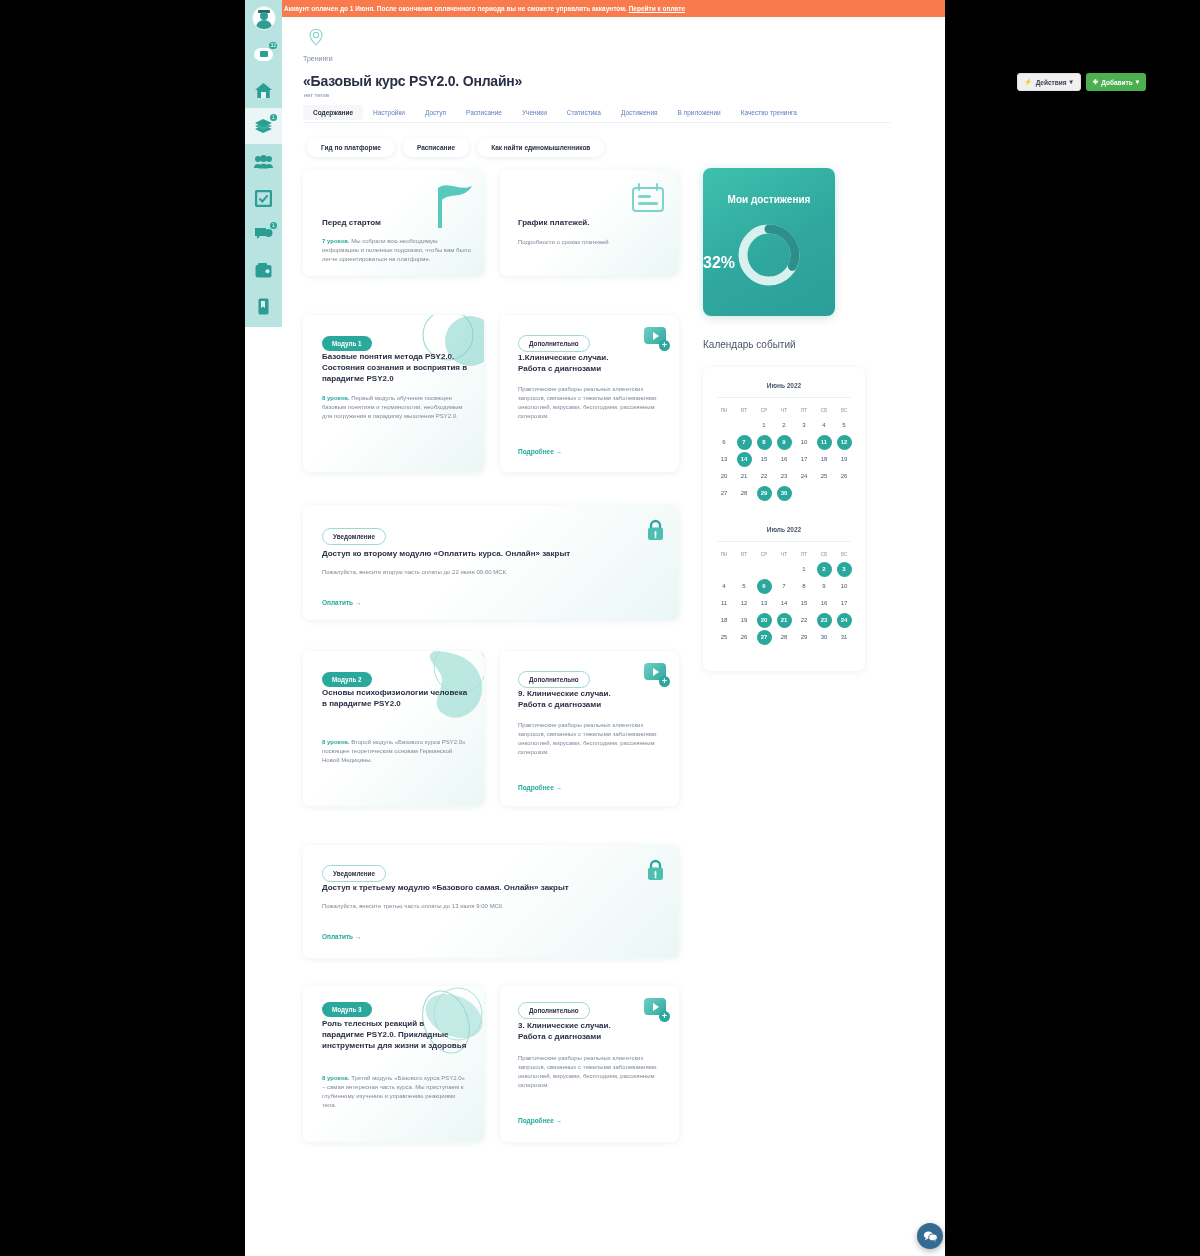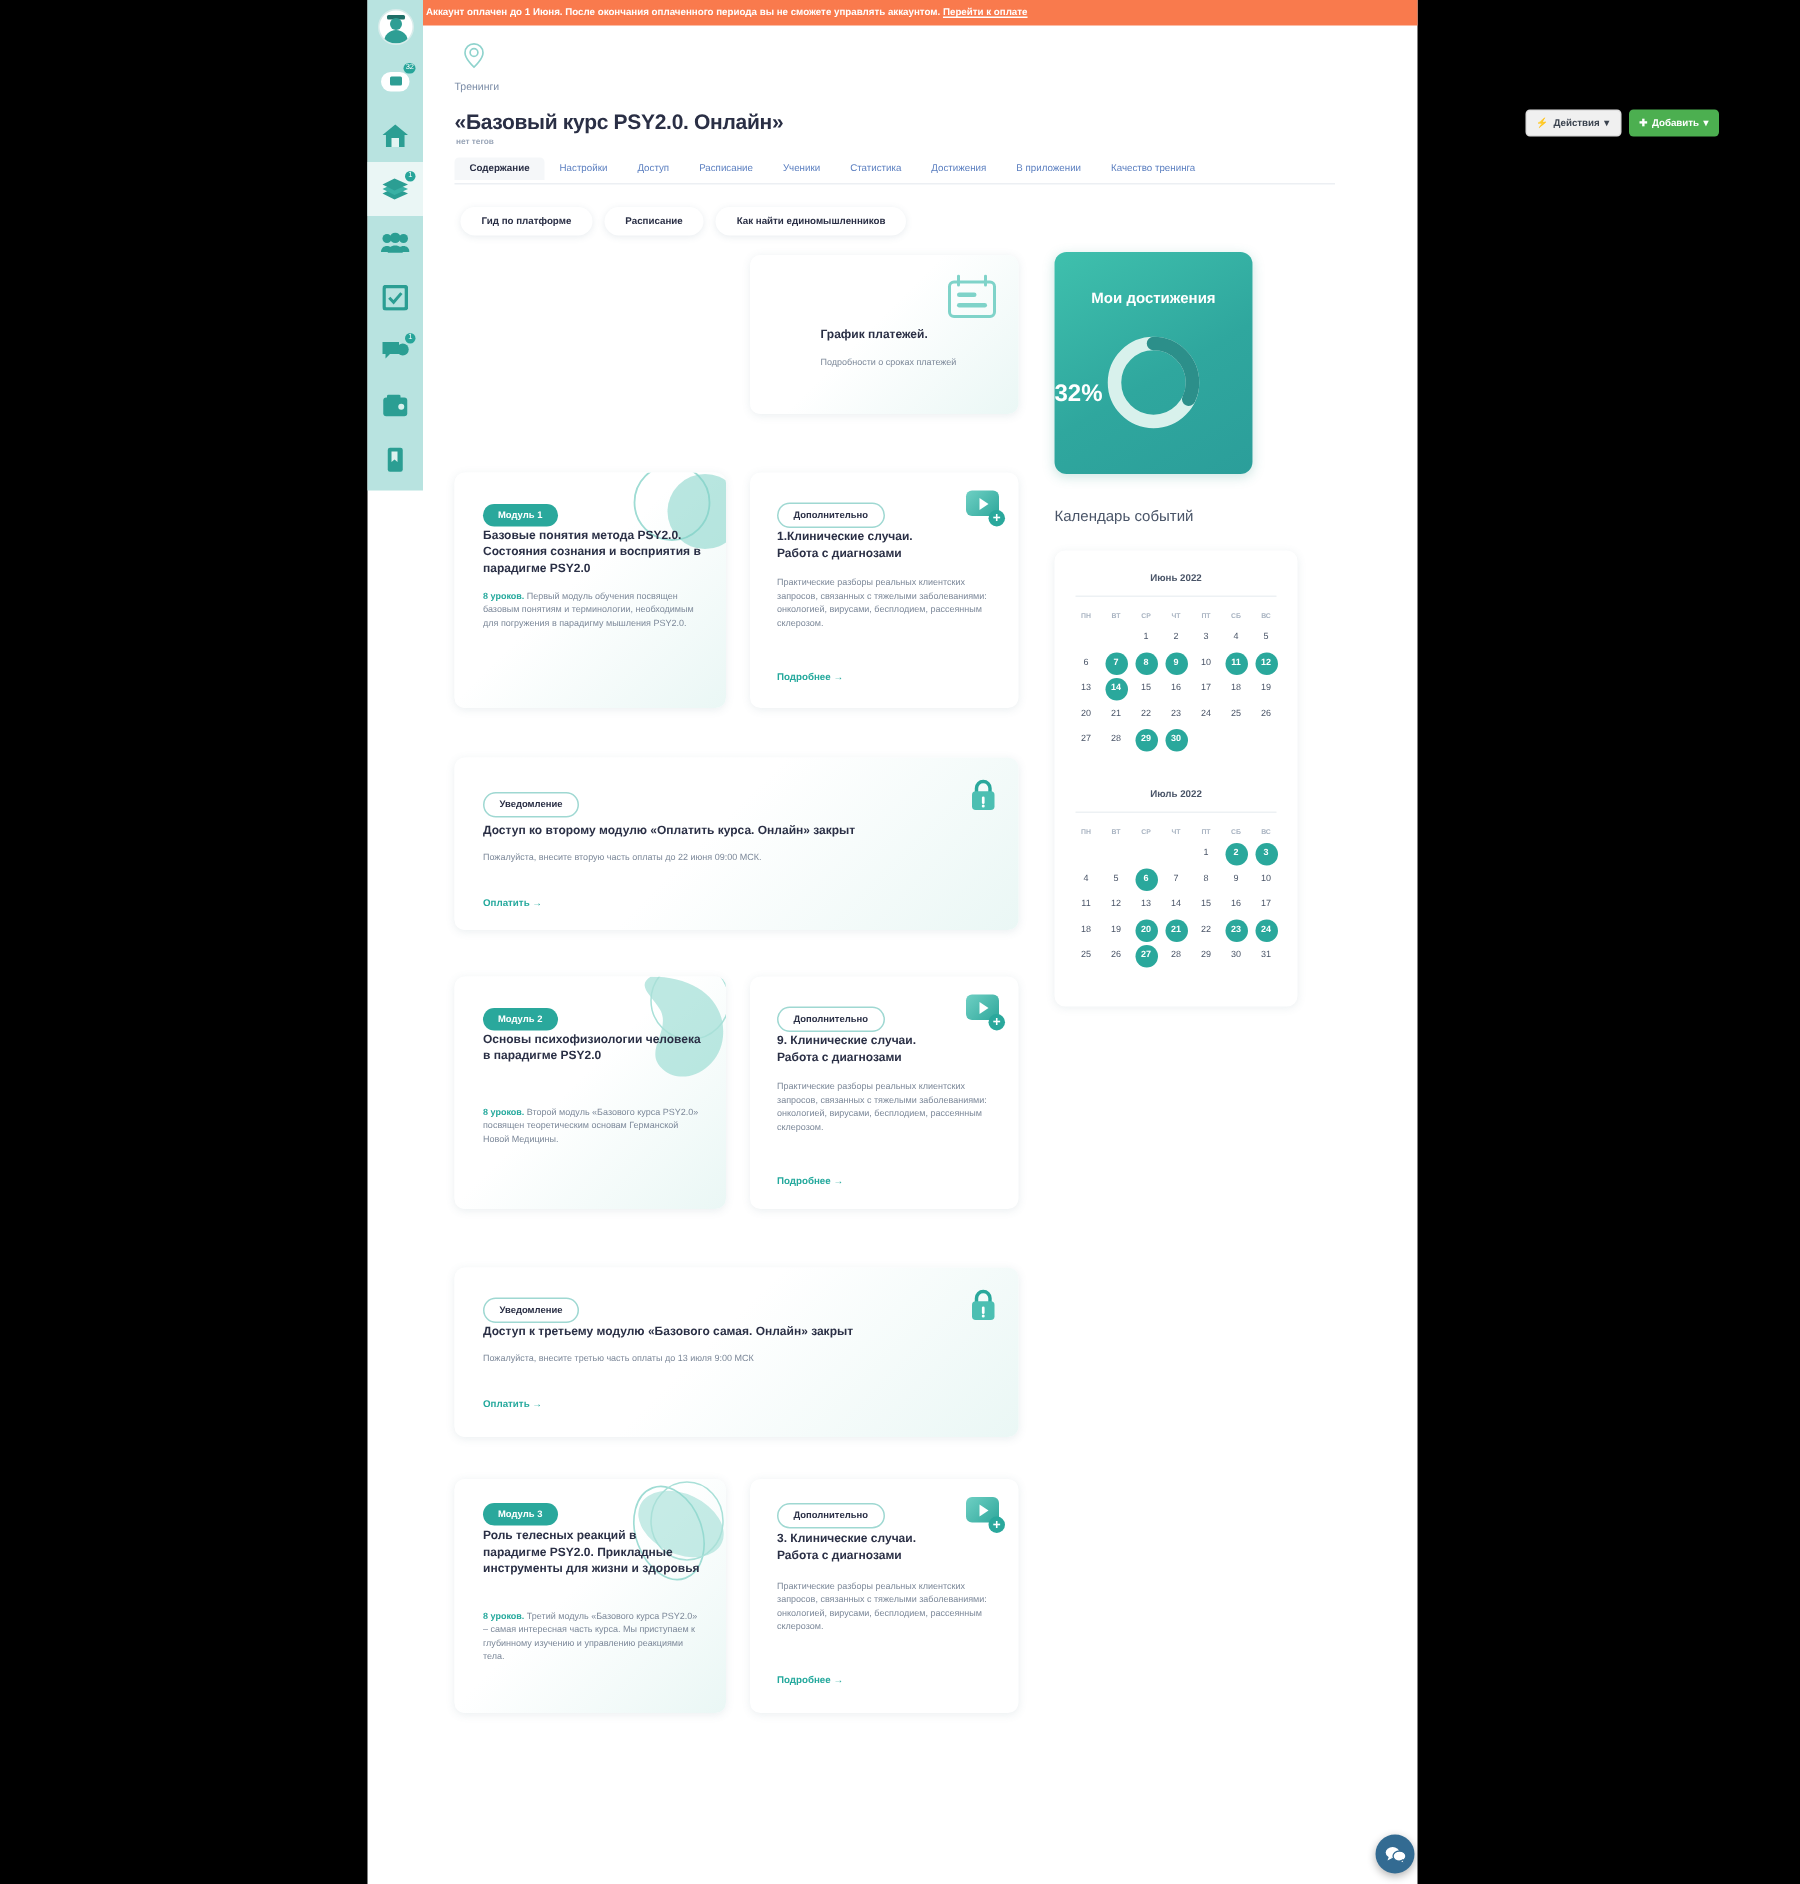--- a/index.html
+++ b/index.html
@@ -331,29 +331,40 @@
     <div class="tab">В приложении</div>
     <div class="tab">Качество тренинга</div>
   </div>
 
   <div class="pills">
     <div class="pill">Гид по платформе</div>
     <div class="pill">Расписание</div>
     <div class="pill">Как найти единомышленников</div>
   </div>
 
+  <div class="card card-grad" style="left:303px; top:170px; width:181px; height:106px;">
+    <svg class="blob" style="right:8px; top:12px;" width="46" height="48" viewBox="0 0 46 48">
+      <path d="M8 46 L8 6 C18 -2 30 10 42 4 C34 18 20 10 12 18 L12 46z" fill="#57c9bd"></path>
+    </svg>
+    <div style="position:absolute; left:19px; top:48px; right:12px;">
+      <div class="card-h">Перед стартом</div>
+      <div class="card-p" style="margin-top:8px;">
+        <span class="accent">7 уроков.</span><span> Мы собрали всю необходимую информацию и полезные подсказки, чтобы вам было легче ориентироваться на платформе.</span>
+      </div>
+    </div>
+  </div>
 
   <div class="card card-grad" style="left:500px; top:170px; width:179px; height:106px;">
     <svg class="blob" style="right:14px; top:13px;" width="34" height="30" viewBox="0 0 34 30">
       <rect x="2" y="5" width="30" height="23" rx="3" fill="none" stroke="#7fd3c9" stroke-width="2"></rect>
       <path d="M8 1v6M26 1v6" stroke="#7fd3c9" stroke-width="2" stroke-linecap="round"></path>
       <rect x="7" y="12" width="13" height="3" rx="1.5" fill="#7fd3c9"></rect>
       <rect x="7" y="19" width="20" height="3" rx="1.5" fill="#7fd3c9"></rect>
     </svg>
-    <div style="position:absolute; left:18px; top:48px; right:0;margin-left:29px;">
+    <div style="position:absolute; left:18px; top:48px; right:0;">
       <div class="card-h">График платежей.</div>
       <div class="card-p" style="margin-top:9px;">Подробности о сроках платежей</div>
     </div>
   </div>
 
   <div class="ach">
     <div class="ach-title">Мои достижения</div>
     <svg class="ach-ring" width="68" height="68" viewBox="0 0 68 68">
       <circle cx="34" cy="34" r="26" fill="none" stroke="#d8f1ec" stroke-width="9"></circle>
       <circle id="prog-arc" cx="34" cy="34" r="26" fill="none" stroke="#2c8f8a" stroke-width="9" stroke-linecap="round" transform="rotate(-90 34 34)" stroke-dasharray="163.36281798666926" stroke-dashoffset="111.08671623093508"></circle>

